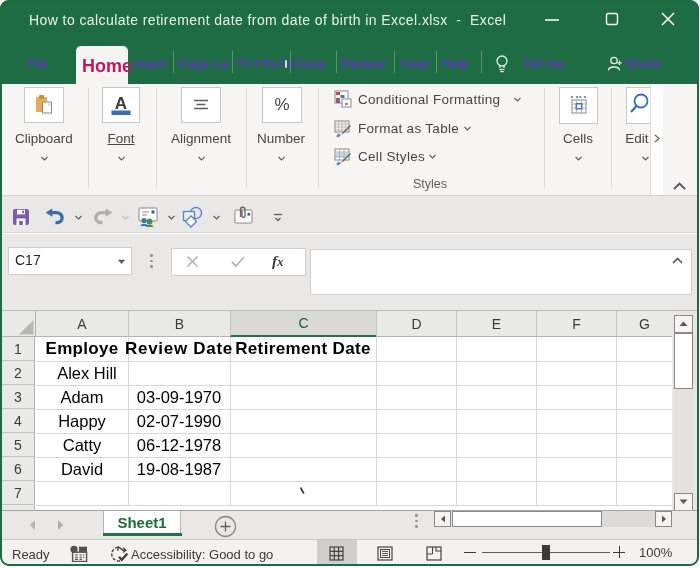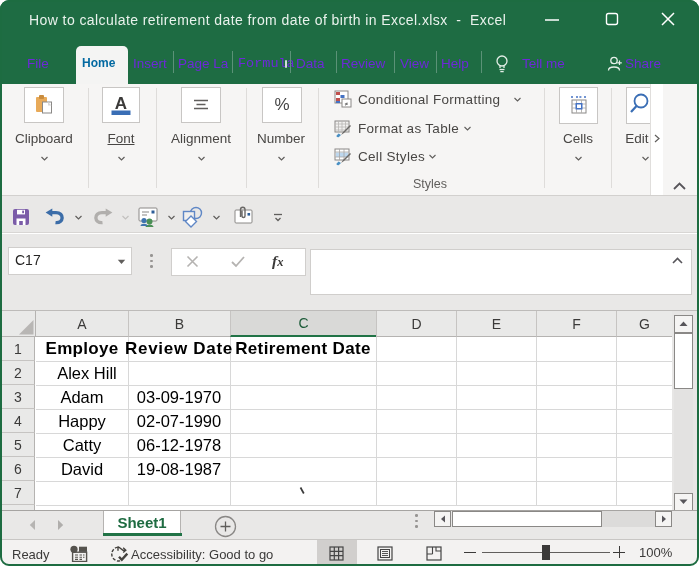--- a/index.html
+++ b/index.html
@@ -51,21 +51,21 @@
 
   <div class="a ttxt" style="left:29px;top:12px;">How to calculate retirement date from date of birth in Excel.xlsx&nbsp;&nbsp;-&nbsp;&nbsp;Excel</div>
   <svg class="a" style="left:538px;top:8px;" width="150" height="26" viewBox="0 0 150 26">
     <line x1="7" y1="12" x2="21" y2="12" stroke="#fff" stroke-width="1.4"></line>
     <rect x="68.5" y="5.5" width="11" height="11" rx="2" fill="none" stroke="#fff" stroke-width="1.4"></rect>
     <path d="M124 5 L136 17 M136 5 L124 17" stroke="#fff" stroke-width="1.5" fill="none"></path>
   </svg>
 
   <div class="a mtab" style="left:27px;top:56px;">File</div>
   <div class="a" style="left:76px;top:46px;width:52px;height:38px;background:#f4f4f3;border-radius:5px 5px 0 0;"></div>
-  <div class="a" style="left:82px;top:56px;font-size:12px;color:#0369a1;font-weight:600;">Home</div>
+  <div class="a" style="left:82px;top:56px;font-size:18px;color:#be185d;font-weight:600;">Home</div>
   <div class="a mtab" style="left:133px;top:56px;">Insert</div>
   <div class="a msep" style="left:173px;"></div>
   <div class="a mtab" style="left:178px;top:56px;">Page La</div>
   <div class="a msep" style="left:232px;"></div>
   <div class="a mtab" style="left:238px;top:56px;font-family:Liberation Mono, monospace;">Formula</div>
   <div class="a" style="left:285px;top:60px;width:2px;height:8px;background:#cfe0d5;border-radius:1px;"></div>
   <div class="a msep" style="left:290px;"></div>
   <div class="a mtab" style="left:296px;top:56px;">Data</div>
   <div class="a msep" style="left:336px;"></div>
   <div class="a mtab" style="left:341px;top:56px;">Review</div>

